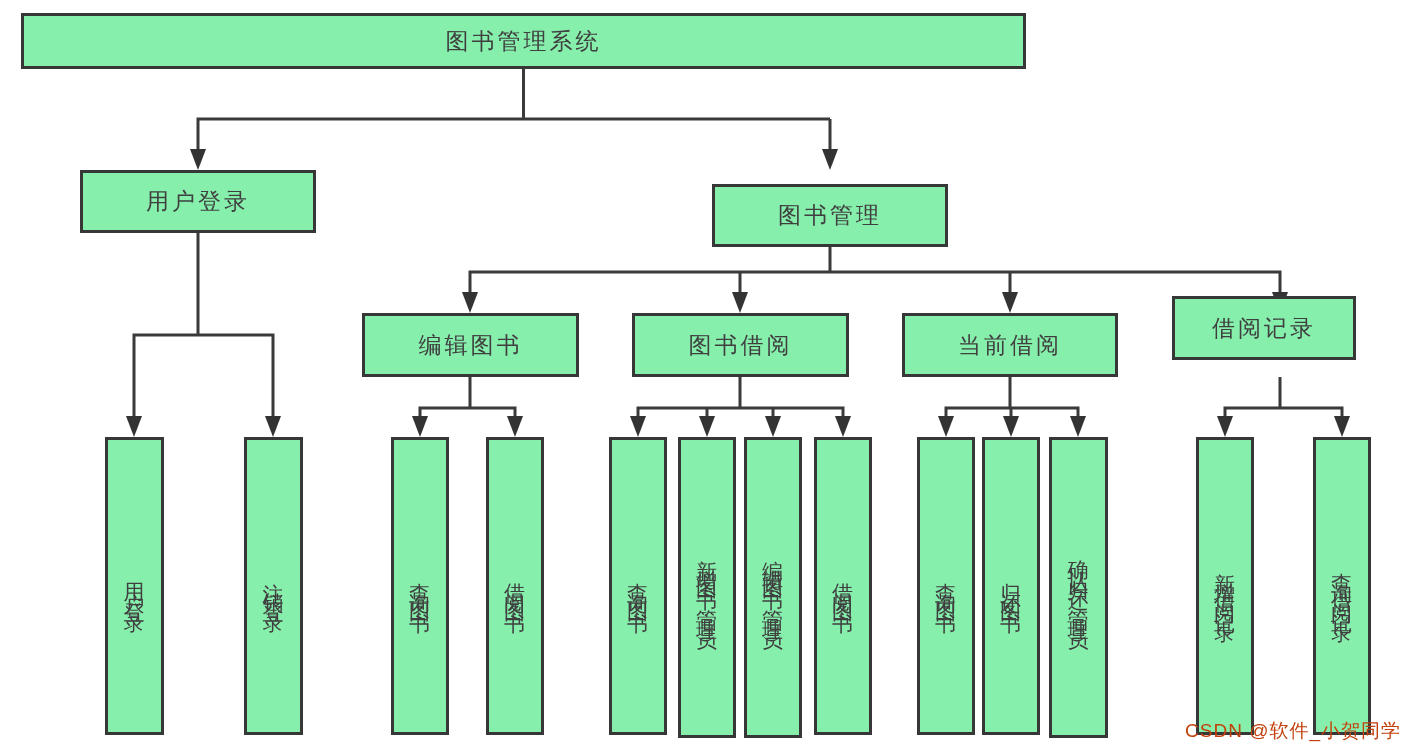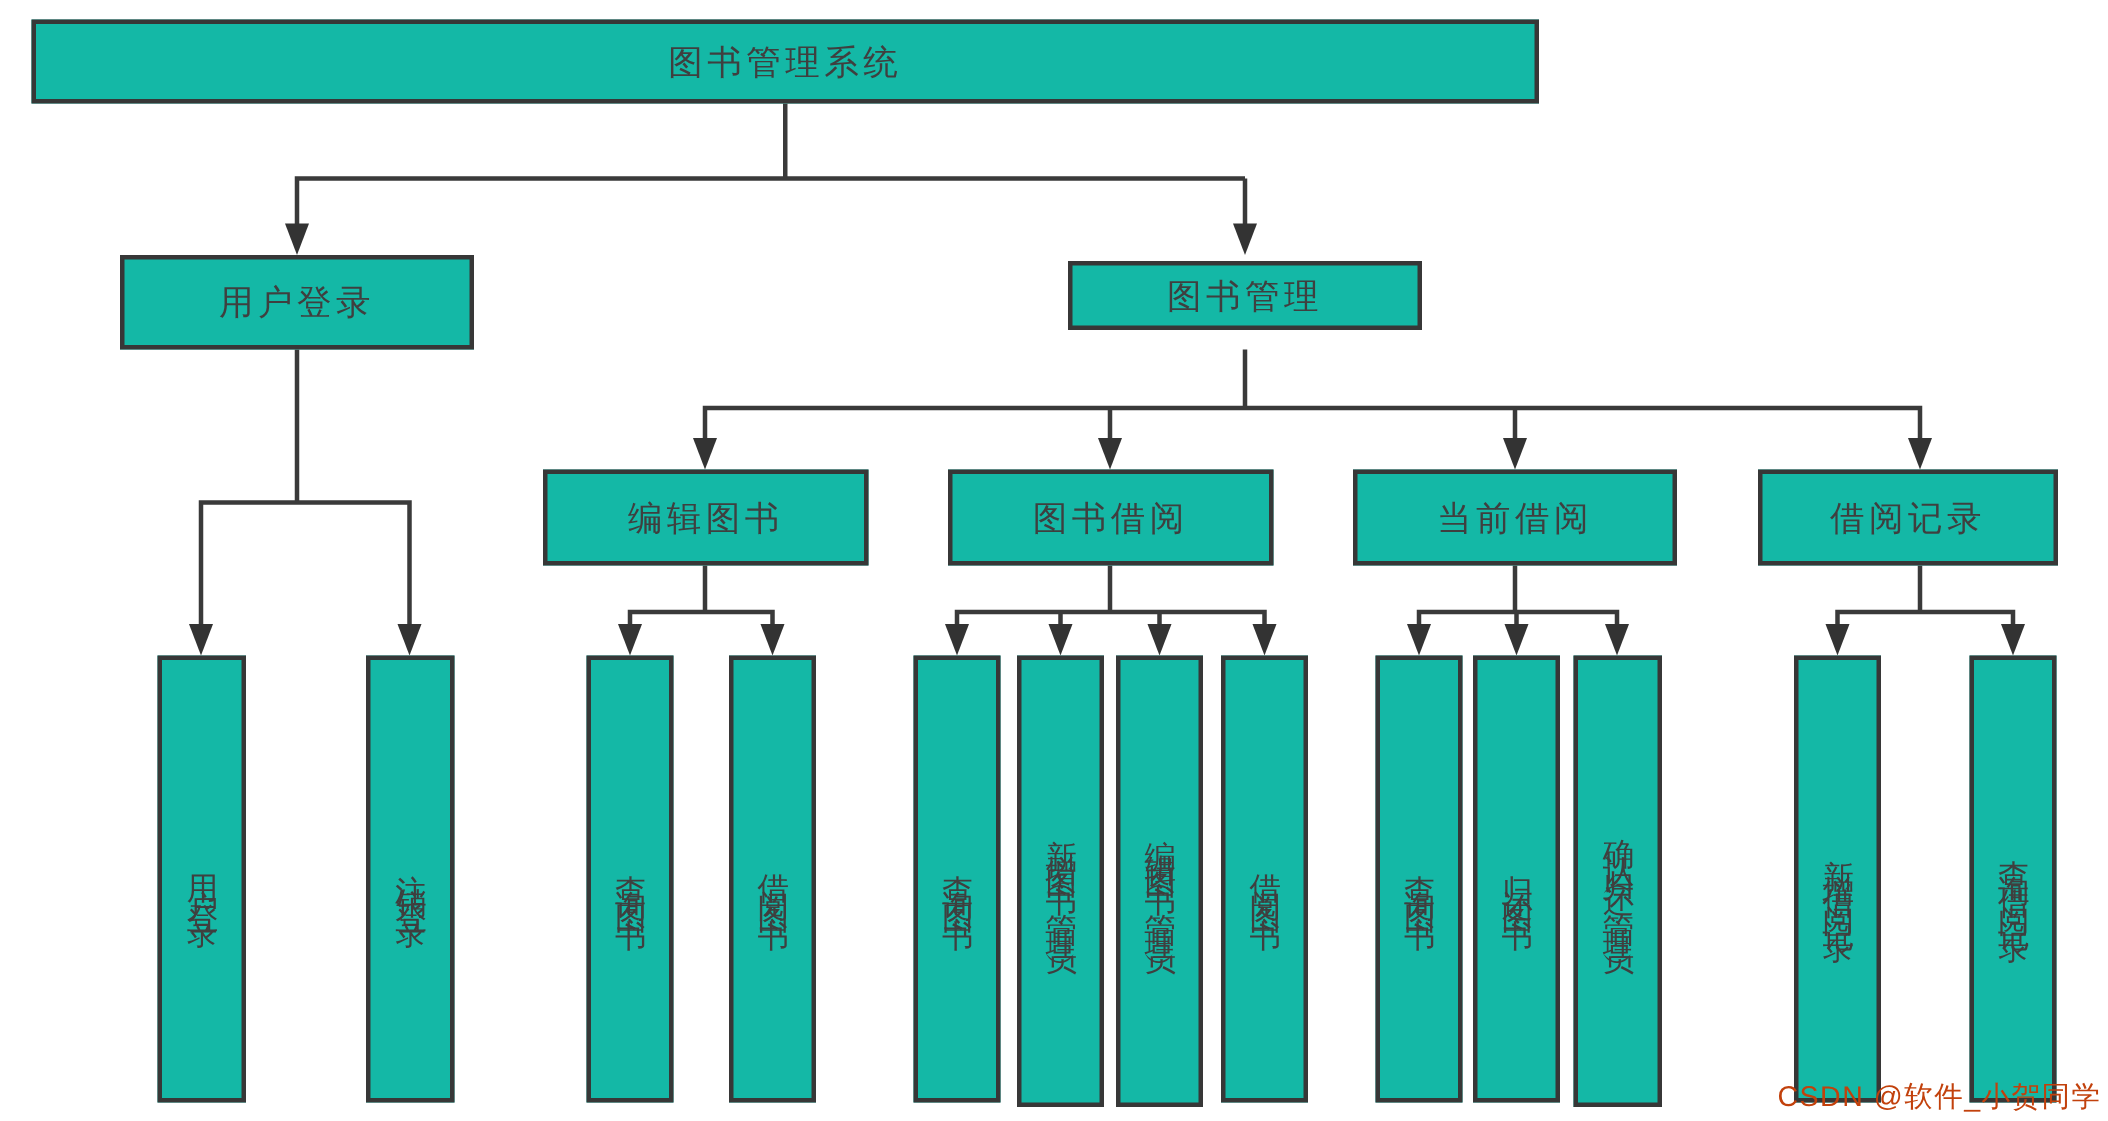--- a/index.html
+++ b/index.html
@@ -12,21 +12,21 @@
   }
   .connectors {
     position: absolute; left: 0; top: 0;
     width: 1405px; height: 747px;
     pointer-events: none;
   }
   .box {
     position: absolute;
     box-sizing: border-box;
     border: 3px solid #373737;
-    background: #14b8a6;
+    background: #86efac;
     display: flex;
     align-items: center;
     justify-content: center;
     color: #3f3f3f;
   }
   .h-label {
     font-size: 23px;
     letter-spacing: 3px;
     white-space: nowrap;
   }
@@ -90,34 +90,34 @@
   </g>
 </svg>
 
 <div class="box node" style="left:21px; top:13px; width:1005px; height:56px;">
   <span class="h-label">图书管理系统</span>
 </div>
 
 <div class="box node" style="left:80px; top:170px; width:236px; height:63px;">
   <span class="h-label">用户登录</span>
 </div>
-<div class="box node" style="left:712px; top:174px; width:236px; height:46px;justify-content:center;">
+<div class="box node" style="left:712px; top:184px; width:236px; height:63px;justify-content:center;">
   <span class="h-label">图书管理</span>
 </div>
 
 <div class="box node" style="left:362px; top:313px; width:217px; height:64px;">
   <span class="h-label">编辑图书</span>
 </div>
 <div class="box node" style="left:632px; top:313px; width:217px; height:64px;">
   <span class="h-label">图书借阅</span>
 </div>
 <div class="box node" style="left:902px; top:313px; width:216px; height:64px;">
   <span class="h-label">当前借阅</span>
 </div>
-<div class="box node" style="left:1172px; top:313px; width:200px; height:64px;font-family:Liberation Mono, monospace;">
+<div class="box node" style="left:1172px; top:296px; width:184px; height:64px;font-family:Liberation Mono, monospace;">
   <span class="h-label">借阅记录</span>
 </div>
 
 <div class="box node leaf" style="left:105px; top:437px; width:59px; height:298px;">
   <span>用户登录</span>
 </div>
 <div class="box node leaf" style="left:244px; top:437px; width:59px; height:298px;">
   <span>注销登录</span>
 </div>
 

